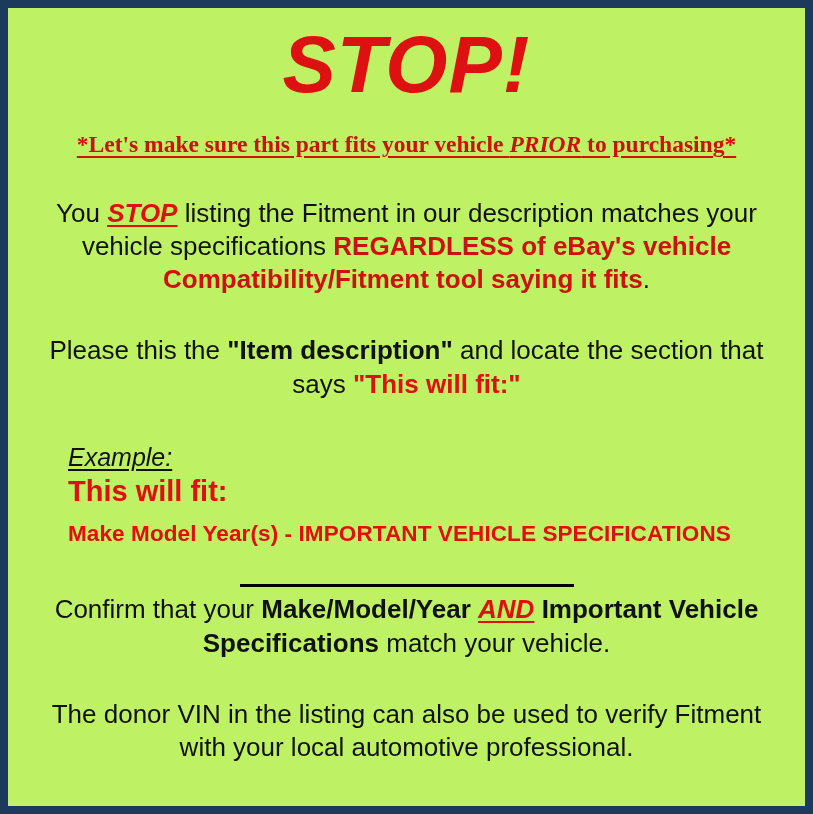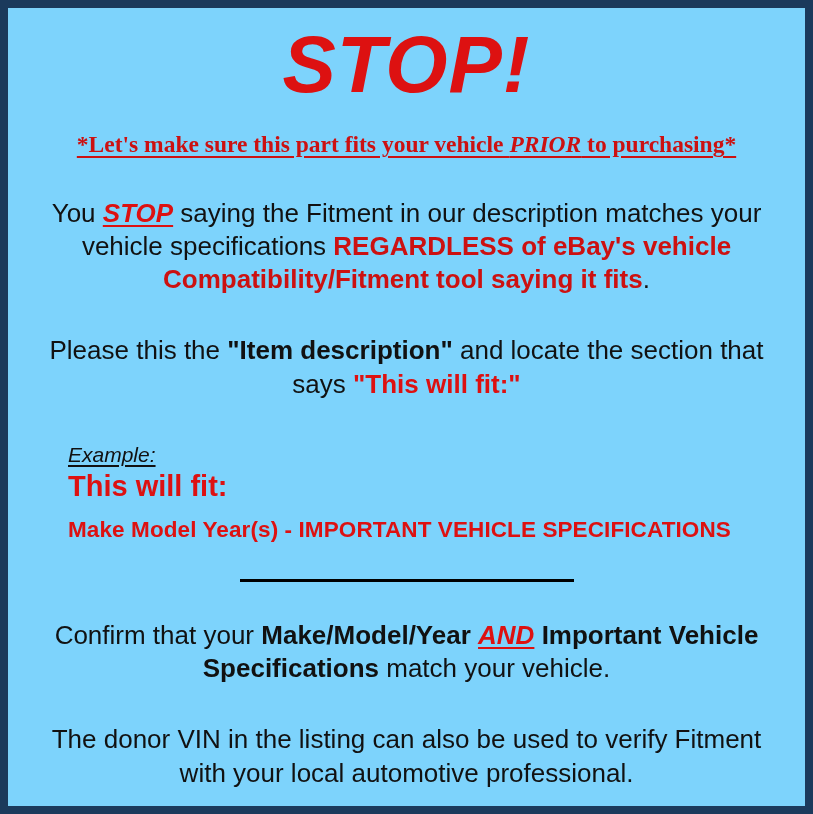--- a/index.html
+++ b/index.html
@@ -9,21 +9,21 @@
     background: #ffffff;
   }
   body {
     font-family: "Liberation Sans", sans-serif;
   }
   .notice-card {
     position: relative;
     width: 813px;
     height: 814px;
     box-sizing: border-box;
-    background: #7dd3fc;
+    background: #bef264;
     border: 8px solid #1b3a5c;
     overflow: hidden;
   }
   .notice-inner {
     box-sizing: border-box;
     width: 100%;
     height: 100%;
     padding: 6px 14px 0 14px;
     text-align: center;
   }
@@ -90,21 +90,21 @@
 
   
   .example-block {
     margin-top: 42px;
     padding-left: 46px;
     text-align: left;
   }
   .example-label {
     color: #111111;
     font-style: italic;
-    font-size: 21px;
+    font-size: 25px;
     line-height: 1.15;
     text-decoration: underline;
     text-underline-offset: 3px;
     display: inline-block;
   }
   .example-fit {
     display: block;
     color: #dd1111;
     font-weight: bold;
     font-size: 29px;
@@ -127,36 +127,36 @@
     text-align: center;
   }
   .rule {
     display: inline-block;
     width: 334px;
     height: 3px;
     background: #000000;
     vertical-align: middle;
   }
 
-  .p-confirm-wrap { margin-top: 30px; }
+  .p-confirm-wrap { }
 </style>
 </head>
 <body>
 
 <div class="notice-card">
   <div class="notice-inner">
 
     <div class="stop-title">STOP!</div>
 
     <div class="banner-line">
       <span>*Let's make sure this part fits your vehicle </span><span class="ital">PRIOR</span><span> to purchasing*</span>
     </div>
 
     <p class="para p-must">
-      <span>You </span><span class="bi-red-u">STOP</span><span> saying the Fitment in our description matches your vehicle specifications </span><span class="b-red-u">REGARDLESS of eBay's vehicle Compatibility/Fitment tool saying it fits</span><span>.</span>
+      <span>You </span><span class="bi-red-u">STOP</span><span> listing the Fitment in our description matches your vehicle specifications </span><span class="b-red-u">REGARDLESS of eBay's vehicle Compatibility/Fitment tool saying it fits</span><span>.</span>
     </p>
 
     <p class="para p-view">
       <span>Please this the </span><span class="b-blk">"Item description"</span><span> and locate the section that says </span><span class="b-red">"This will fit:"</span>
     </p>
 
     <div class="example-block">
       <span class="example-label">Example:</span>
       <span class="example-fit">This will fit:</span>
       <span class="example-spec">Make Model Year(s) - IMPORTANT VEHICLE SPECIFICATIONS</span>

